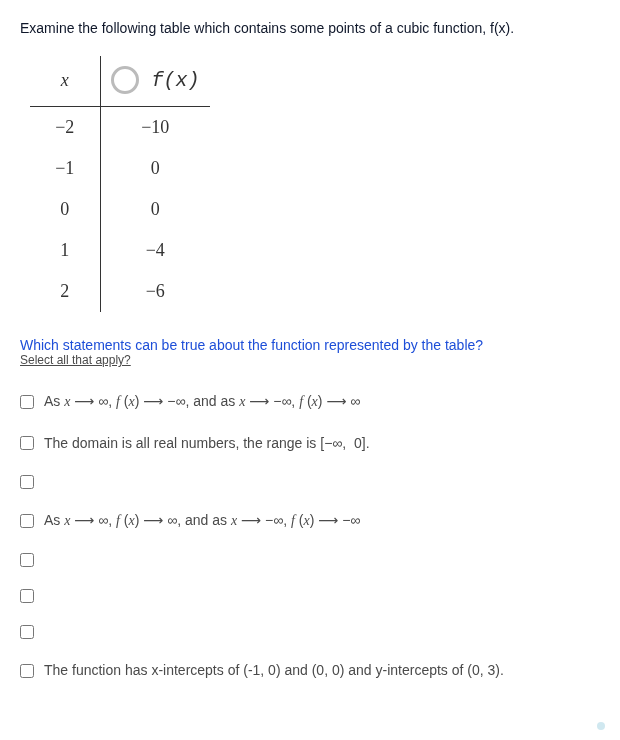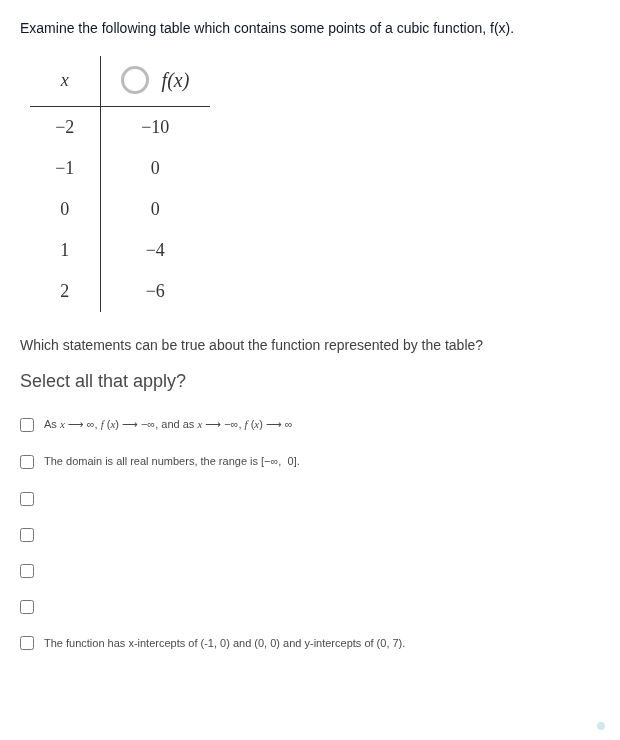--- a/index.html
+++ b/index.html
@@ -62,48 +62,49 @@
       height: 28px;
       border: 3px solid #bbb;
       border-radius: 50%;
       vertical-align: middle;
       margin-right: 8px;
     }
     .fx-text {
       font-style: italic;
       font-size: 20px;
       vertical-align: middle;
+      font-family: Liberation Mono, monospace;
     }
     .question {
       font-size: 14px;
-      color: #404040;
-      margin-bottom: 18px;
+      color: #1d4ed8;
     }
     .select-prompt {
-      font-size: 18px;
+      font-size: 12px;
       color: #4a4a4a;
       margin-bottom: 25px;
+      text-decoration: underline;
     }
     .options {
       display: flex;
       flex-direction: column;
       gap: 22px;
     }
     .option {
       display: flex;
       align-items: center;
       gap: 10px;
     }
     .option input[type="checkbox"] {
       width: 14px;
       height: 14px;
       margin: 0;
     }
     .option-label {
-      font-size: 11px;
+      font-size: 14px;
       color: #4a4a4a;
       line-height: 1.4;
     }
     .math {
       font-family: "Times New Roman", serif;
       font-style: italic;
     }
     .arrow {
       font-style: normal;
       font-family: Arial, sans-serif;
@@ -173,26 +174,32 @@
     <input type="checkbox" style="">
     <span class="option-label">
       The domain is all real numbers, the range is [−∞,&nbsp;&nbsp;0].
     </span>
   </div>
   <div class="option">
     <input type="checkbox" style="">
   </div>
   <div class="option">
     <input type="checkbox" style="">
-  </div>
-  <div class="option">
-    <input type="checkbox" style="">
-  </div>
-  <div class="option">
-    <input type="checkbox" style="">
-  </div>
-  <div class="option">
-    <input type="checkbox" style="">
-    <span class="option-label">The function has x-intercepts of (-1, 0) and (0, 0) and y-intercepts of (0, 7).</span>
+    <span class="option-label">
+      As <span class="math">x</span> <span class="arrow">⟶</span> ∞, <span class="math">f</span> (<span class="math">x</span>) <span class="arrow">⟶</span> ∞, and as <span class="math">x</span> <span class="arrow">⟶</span> −∞, <span class="math">f</span> (<span class="math">x</span>) <span class="arrow">⟶</span> −∞
+    </span>
+  </div>
+  <div class="option">
+    <input type="checkbox" style="">
+  </div>
+  <div class="option">
+    <input type="checkbox" style="">
+  </div>
+  <div class="option">
+    <input type="checkbox" style="">
+  </div>
+  <div class="option">
+    <input type="checkbox" style="">
+    <span class="option-label">The function has x-intercepts of (-1, 0) and (0, 0) and y-intercepts of (0, 3).</span>
   </div>
 </div>
 
 <div class="dot-indicator"></div>
 
 </body></html>

